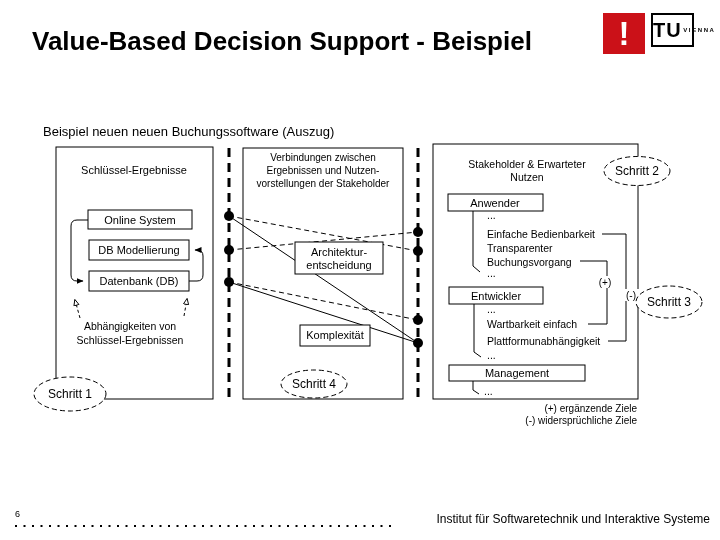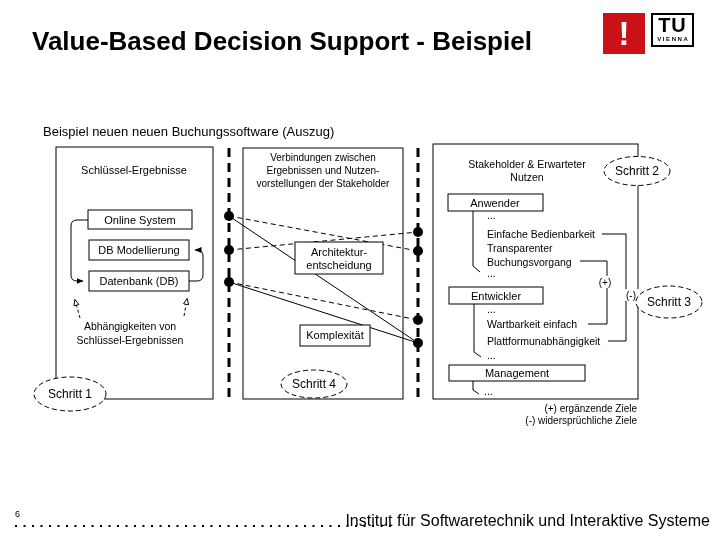--- a/index.html
+++ b/index.html
@@ -18,32 +18,32 @@
     color:var(--black);letter-spacing:0px;white-space:nowrap;
   }
   .logo{position:absolute;left:603px;top:13px;display:flex;align-items:flex-start;}
   .logo-red{
     width:42px;height:41px;background:var(--logo-red);color:#fff;
     display:flex;align-items:center;justify-content:center;
     font-weight:bold;font-size:33px;line-height:1;
   }
   .logo-tu{
     margin-left:6px;width:39px;height:30px;background:#fff;border:2px solid #000;
-    display:flex;flex-direction:column;align-items:center;justify-content:flex-start;
+    display:flex;align-items:center;justify-content:flex-start;
   }
   .logo-tu-main{font-size:20px;font-weight:bold;line-height:21px;letter-spacing:1px;}
   .logo-tu-sub{font-size:6px;font-weight:bold;letter-spacing:1.6px;line-height:7px;margin-left:1.6px;}
   .diagram-heading{
     position:absolute;left:43px;top:124px;font-size:13px;color:var(--black);white-space:nowrap;
   }
   .footer-page{
     position:absolute;left:15px;top:509px;font-size:9px;color:var(--black);
   }
   .footer-institute{
-    position:absolute;right:16px;top:512px;font-size:16px;color:var(--black);white-space:nowrap;
+    position:absolute;right:16px;top:512px;font-size:12px;color:var(--black);white-space:nowrap;
   }
   svg.diagram{position:absolute;left:0;top:0;}
   svg.diagram text{font-family:"Liberation Sans",sans-serif;fill:#000;}
   .t11{font-size:11px;}
   .t10{font-size:10px;}
   .t105{font-size:10.5px;}
   .t12{font-size:12px;}
 </style>
 </head>
 <body>

